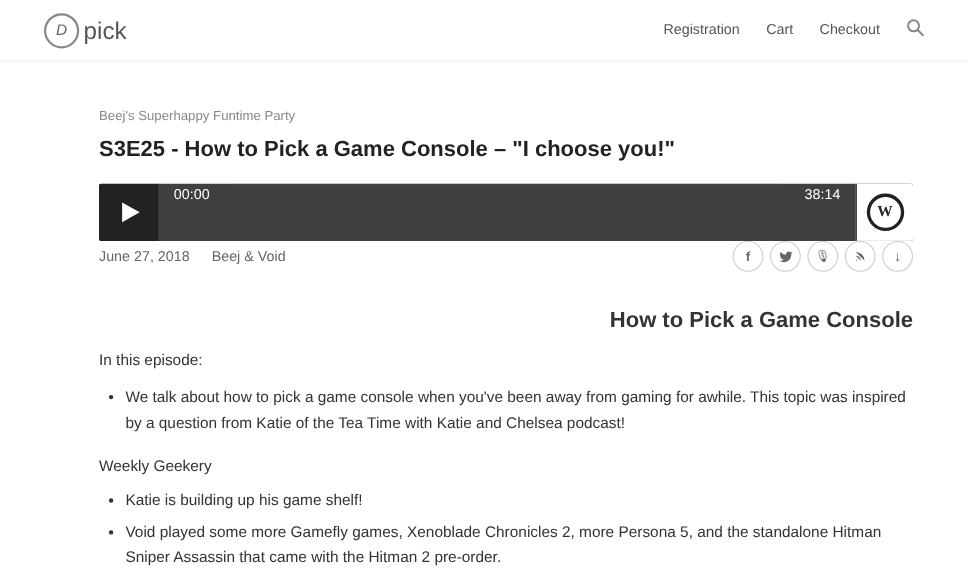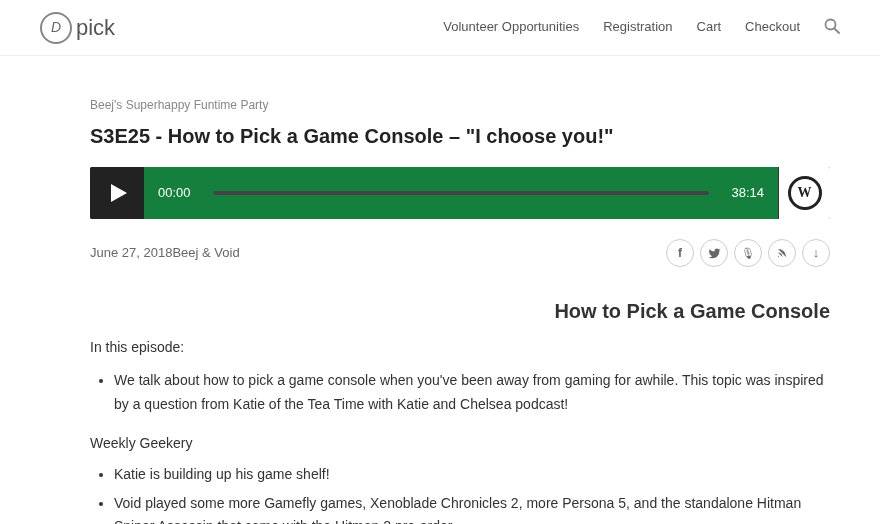--- a/index.html
+++ b/index.html
@@ -73,26 +73,25 @@
     .post-title {
       font-size: 20px;
       font-weight: bold;
       color: #222;
       margin-bottom: 18px;
       font-family: Arial, sans-serif;
       line-height: 1.3;
     }
     
     .audio-player {
-      background: #15803d;
+      background: #404040;
       border-radius: 2px;
       display: flex;
-      align-items: center;
+      align-items: flex-start;
       padding: 0;
-      margin-bottom: 20px;
       height: 52px;
       overflow: hidden;
     }
     .play-btn {
       background: #222;
       border: none;
       width: 54px;
       height: 52px;
       display: flex;
       align-items: center;
@@ -155,20 +154,21 @@
     
     .meta-row {
       display: flex;
       align-items: center;
       justify-content: space-between;
       margin-bottom: 18px;
       padding-bottom: 10px;
     }
     .meta-left {
       display: flex;
+      gap: 20px;
       align-items: center;
       font-size: 13px;
       color: #666;
       font-family: Arial, sans-serif;
     }
     .social-icons {
       display: flex;
       gap: 6px;
     }
     .social-icon {
@@ -214,21 +214,20 @@
   </style>
 </head>
 <body>
 
 <header class="header">
   <div class="logo">
     <div class="logo-circle">D</div>
     <span>pick</span>
   </div>
   <nav class="nav">
-    <a href="#">Volunteer Opportunities</a>
     <a href="#">Registration</a>
     <a href="#">Cart</a>
     <a href="#">Checkout</a>
     <button class="search-icon-btn">
       <svg width="16" height="16" viewBox="0 0 16 16" fill="none" xmlns="http://www.w3.org/2000/svg">
         <circle cx="6.5" cy="6.5" r="5" stroke="#888" stroke-width="1.8"></circle>
         <line x1="10.5" y1="10.5" x2="15" y2="15" stroke="#888" stroke-width="1.8" stroke-linecap="round"></line>
       </svg>
     </button>
   </nav>

